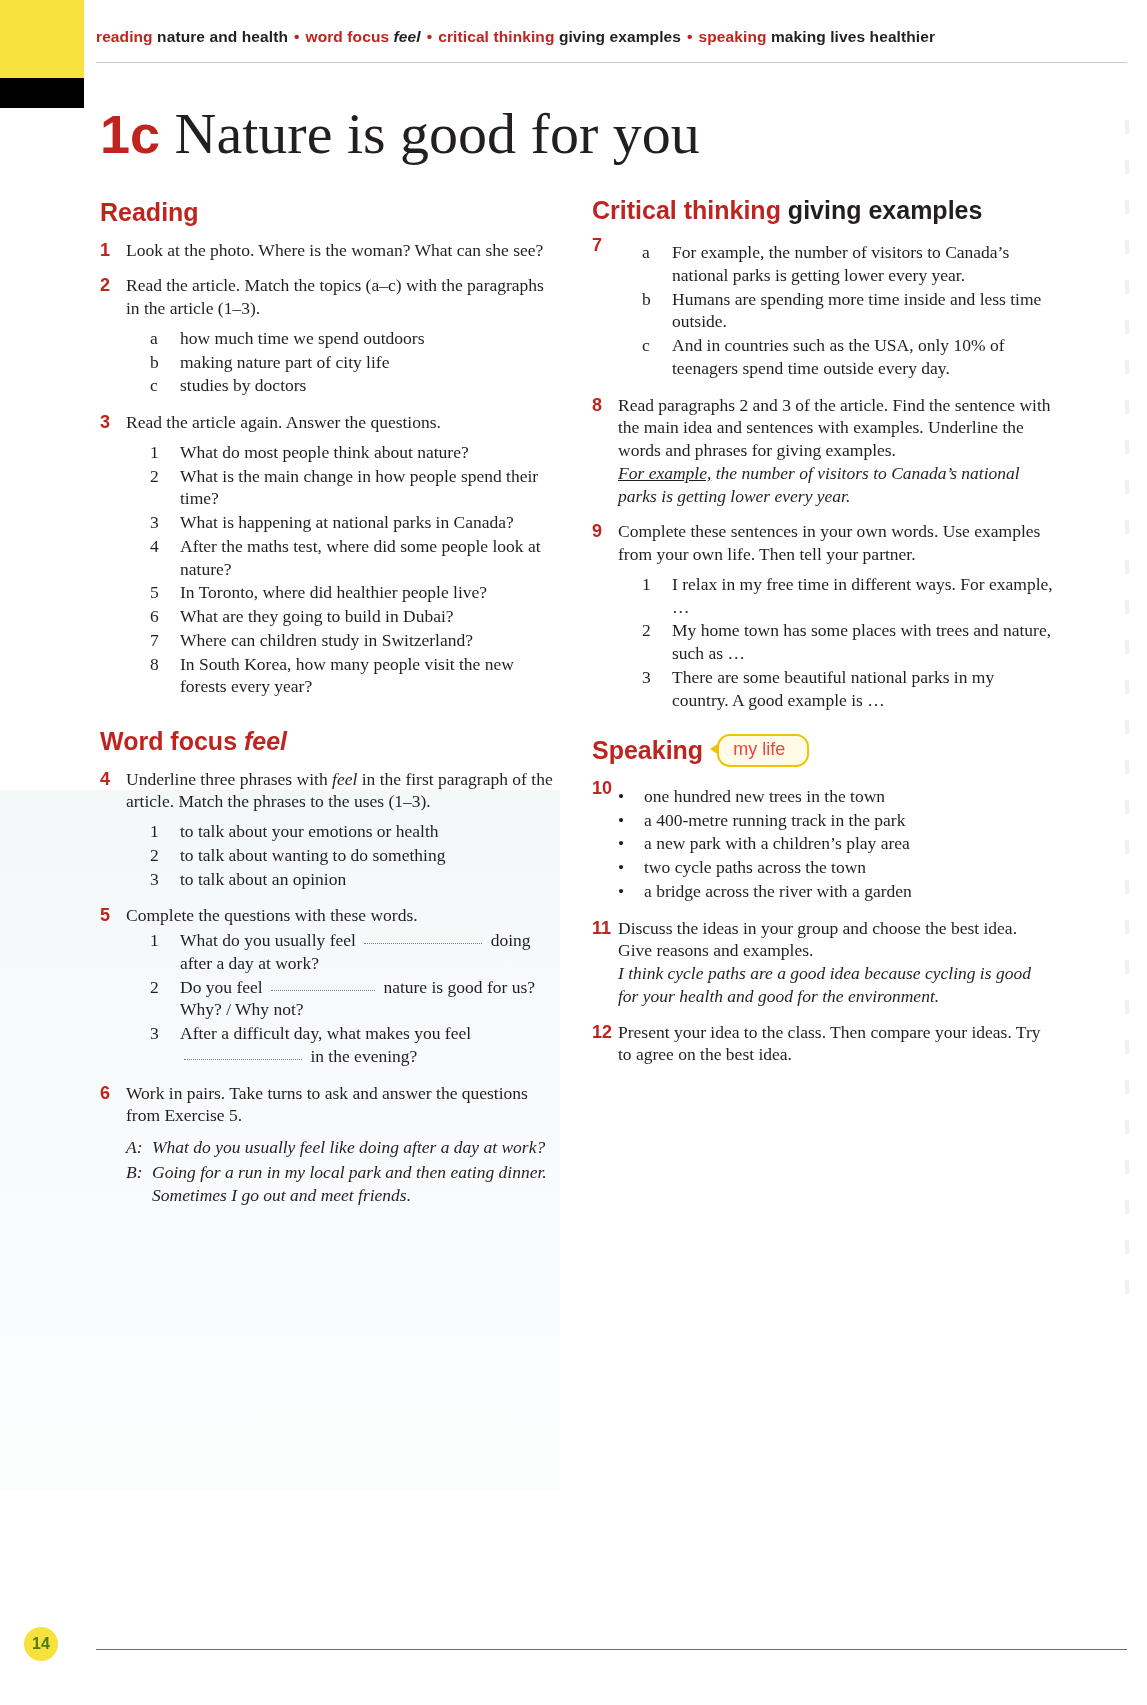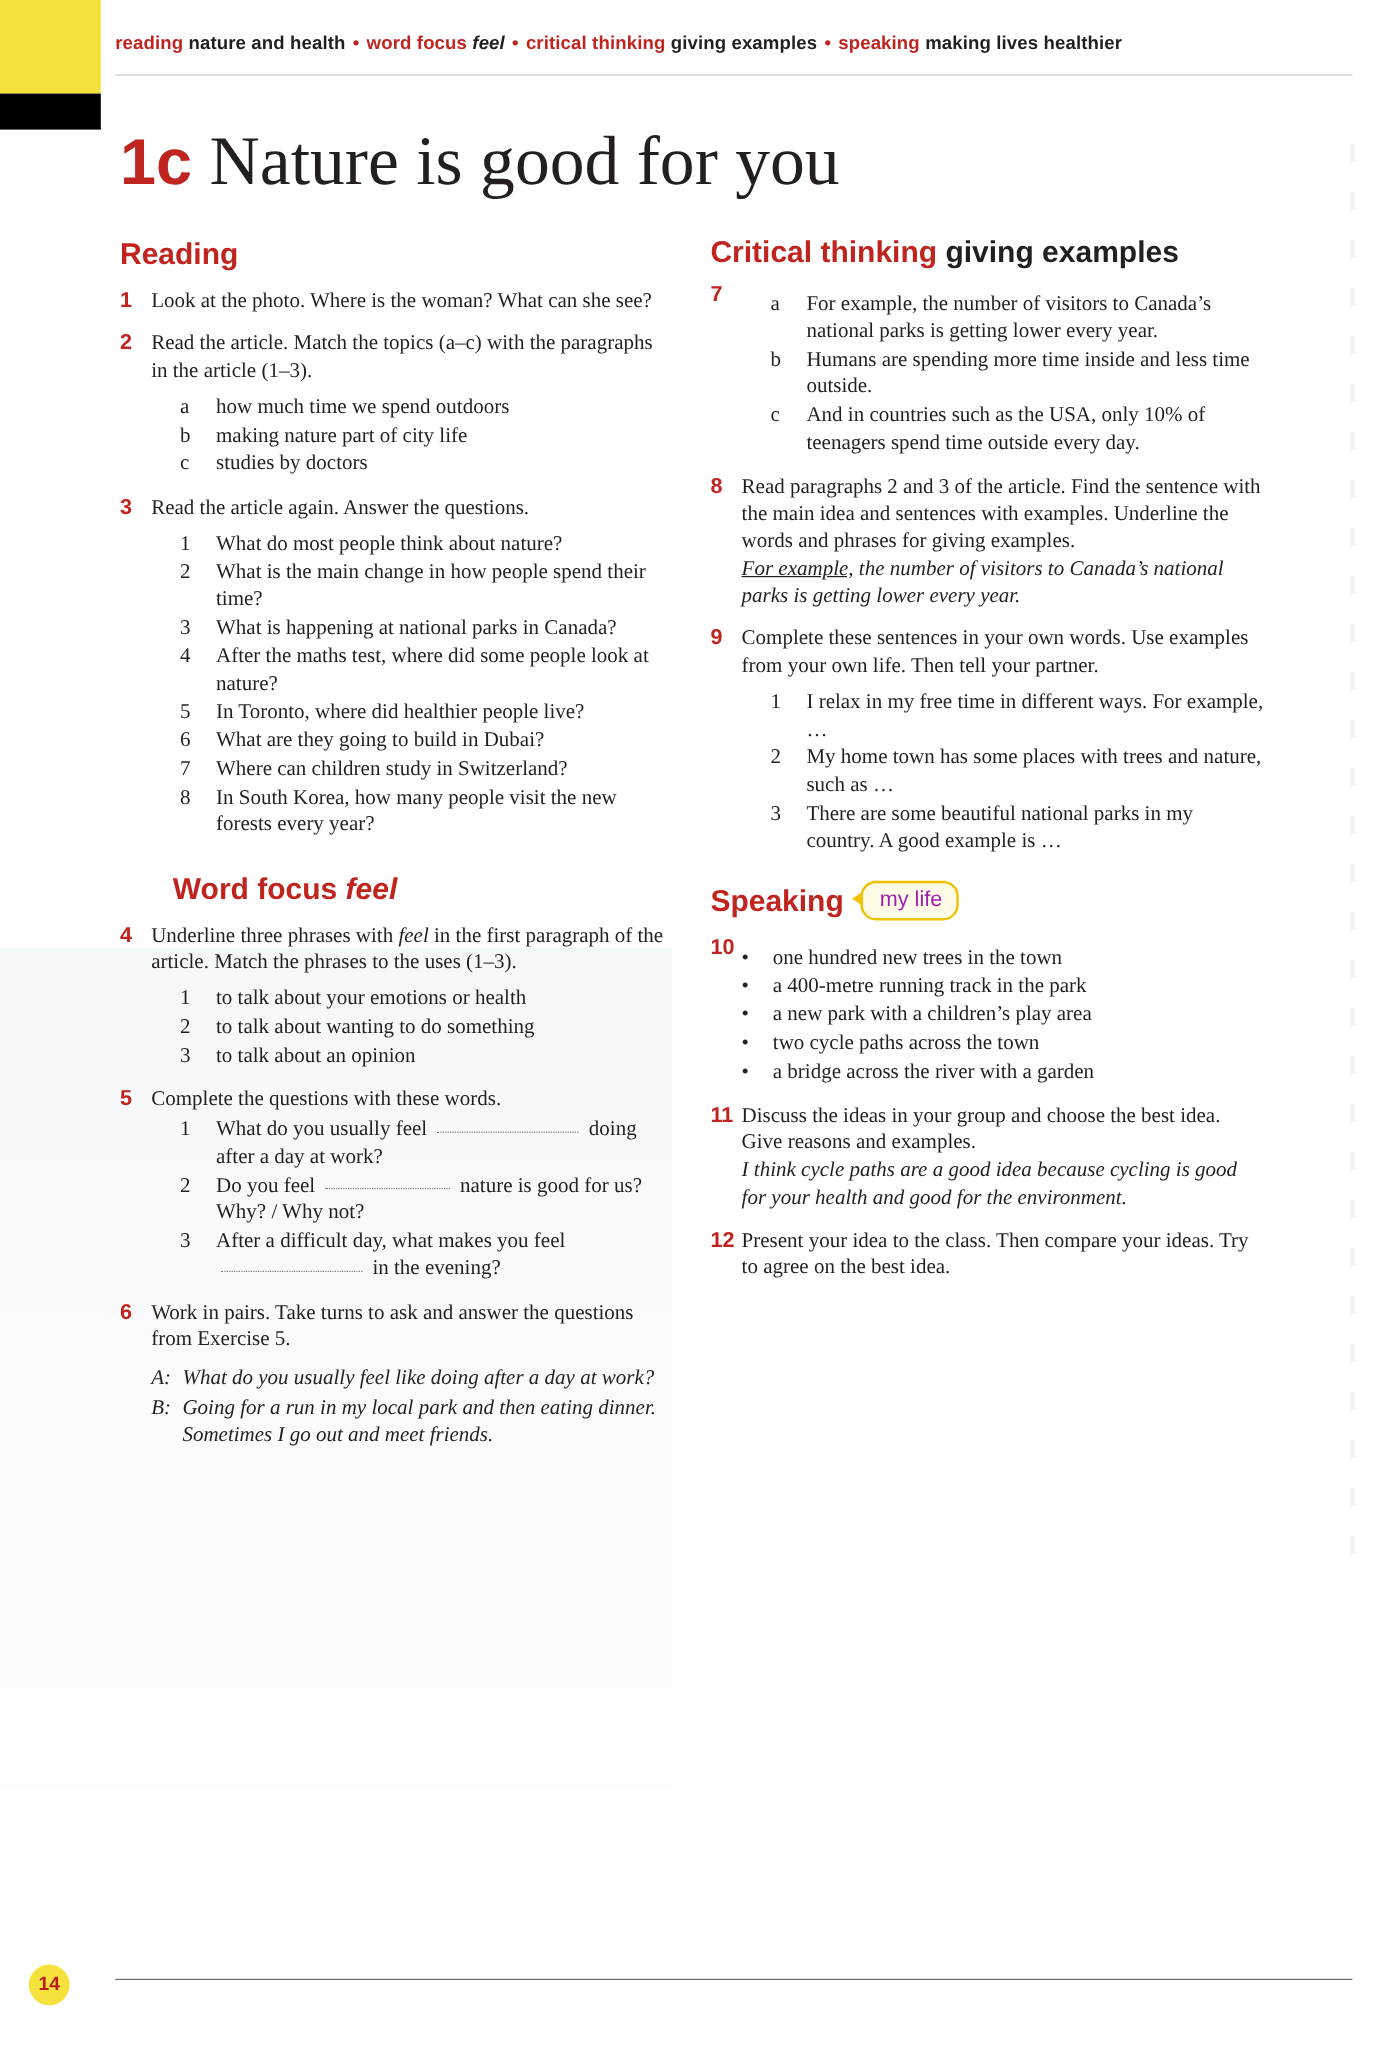--- a/index.html
+++ b/index.html
@@ -89,36 +89,36 @@
   .bul .dotb{width:26px;flex:none;text-align:left;}
   .dialog{margin-top:9px;font-style:italic;}
   .dlg-row{display:flex;margin-bottom:2px;}
   .dlg-row .who{width:26px;flex:none;}
   
   .mylife{
     display:inline-block;position:relative;
     border:2px solid #f0c200;border-radius:13px;
     background:#fffbe6;
     font-family:"Liberation Sans", sans-serif;
-    font-size:18px;font-weight:normal;color:#a21caf;
-    padding:2px 12px 3px 14px;margin-left:14px;vertical-align:4px;
+    font-size:18px;font-weight:normal;color:#ef4444;
+    padding:2px 22px 3px 14px;margin-left:14px;vertical-align:4px;
   }
   .mylife:before{
     content:"";position:absolute;left:-9px;top:7px;
     border-top:6px solid transparent;border-bottom:6px solid transparent;
     border-right:9px solid #f0c200;
   }
   
   .footer-rule{
     position:absolute;left:96px;right:20px;bottom:55px;height:1px;background:#6d6d6d;
   }
   .pagenum{
-    position:absolute;left:24px;bottom:34px;
+    position:absolute;left:24px;bottom:44px;
     width:34px;height:34px;border-radius:50%;
-    background:#f7e13c;color:#b91c1c;
+    background:#f7e13c;color:#4d7c0f;
     font-family:"Liberation Sans", sans-serif;font-weight:bold;font-size:16px;
     display:flex;align-items:center;justify-content:center;
   }
   .shade{
     position:absolute;left:0;top:790px;width:560px;height:700px;
     background:linear-gradient(180deg, rgba(236,241,244,.55), rgba(236,241,244,.15));
     z-index:-1;
   }
   .faint{
     position:absolute;right:18px;top:120px;width:4px;height:1200px;
@@ -211,21 +211,21 @@
             <span class="txt2">Where can children study in Switzerland?</span>
           </div>
         <div class="sub">
             <span class="lbl">8</span>
             <span class="txt2">In South Korea, how many people visit the new forests every year?</span>
           </div>
       </div>
     </div>
   </div>
 
-  <div class="section-head" style="margin-top:26px;margin-left:44px;">
+  <div class="section-head" style="margin-top:26px;">
     <span>Word focus </span><span class="it">feel</span>
   </div>
 
   <div class="ex">
     <div class="n">4</div>
     <div class="body">
       <p><span>Underline three phrases with </span><span class="italic">feel</span><span> in the first paragraph of the article. Match the phrases to the uses (1–3).</span></p>
       <div class="sublist sub-indent">
         <div class="sub">
             <span class="lbl">1</span>

